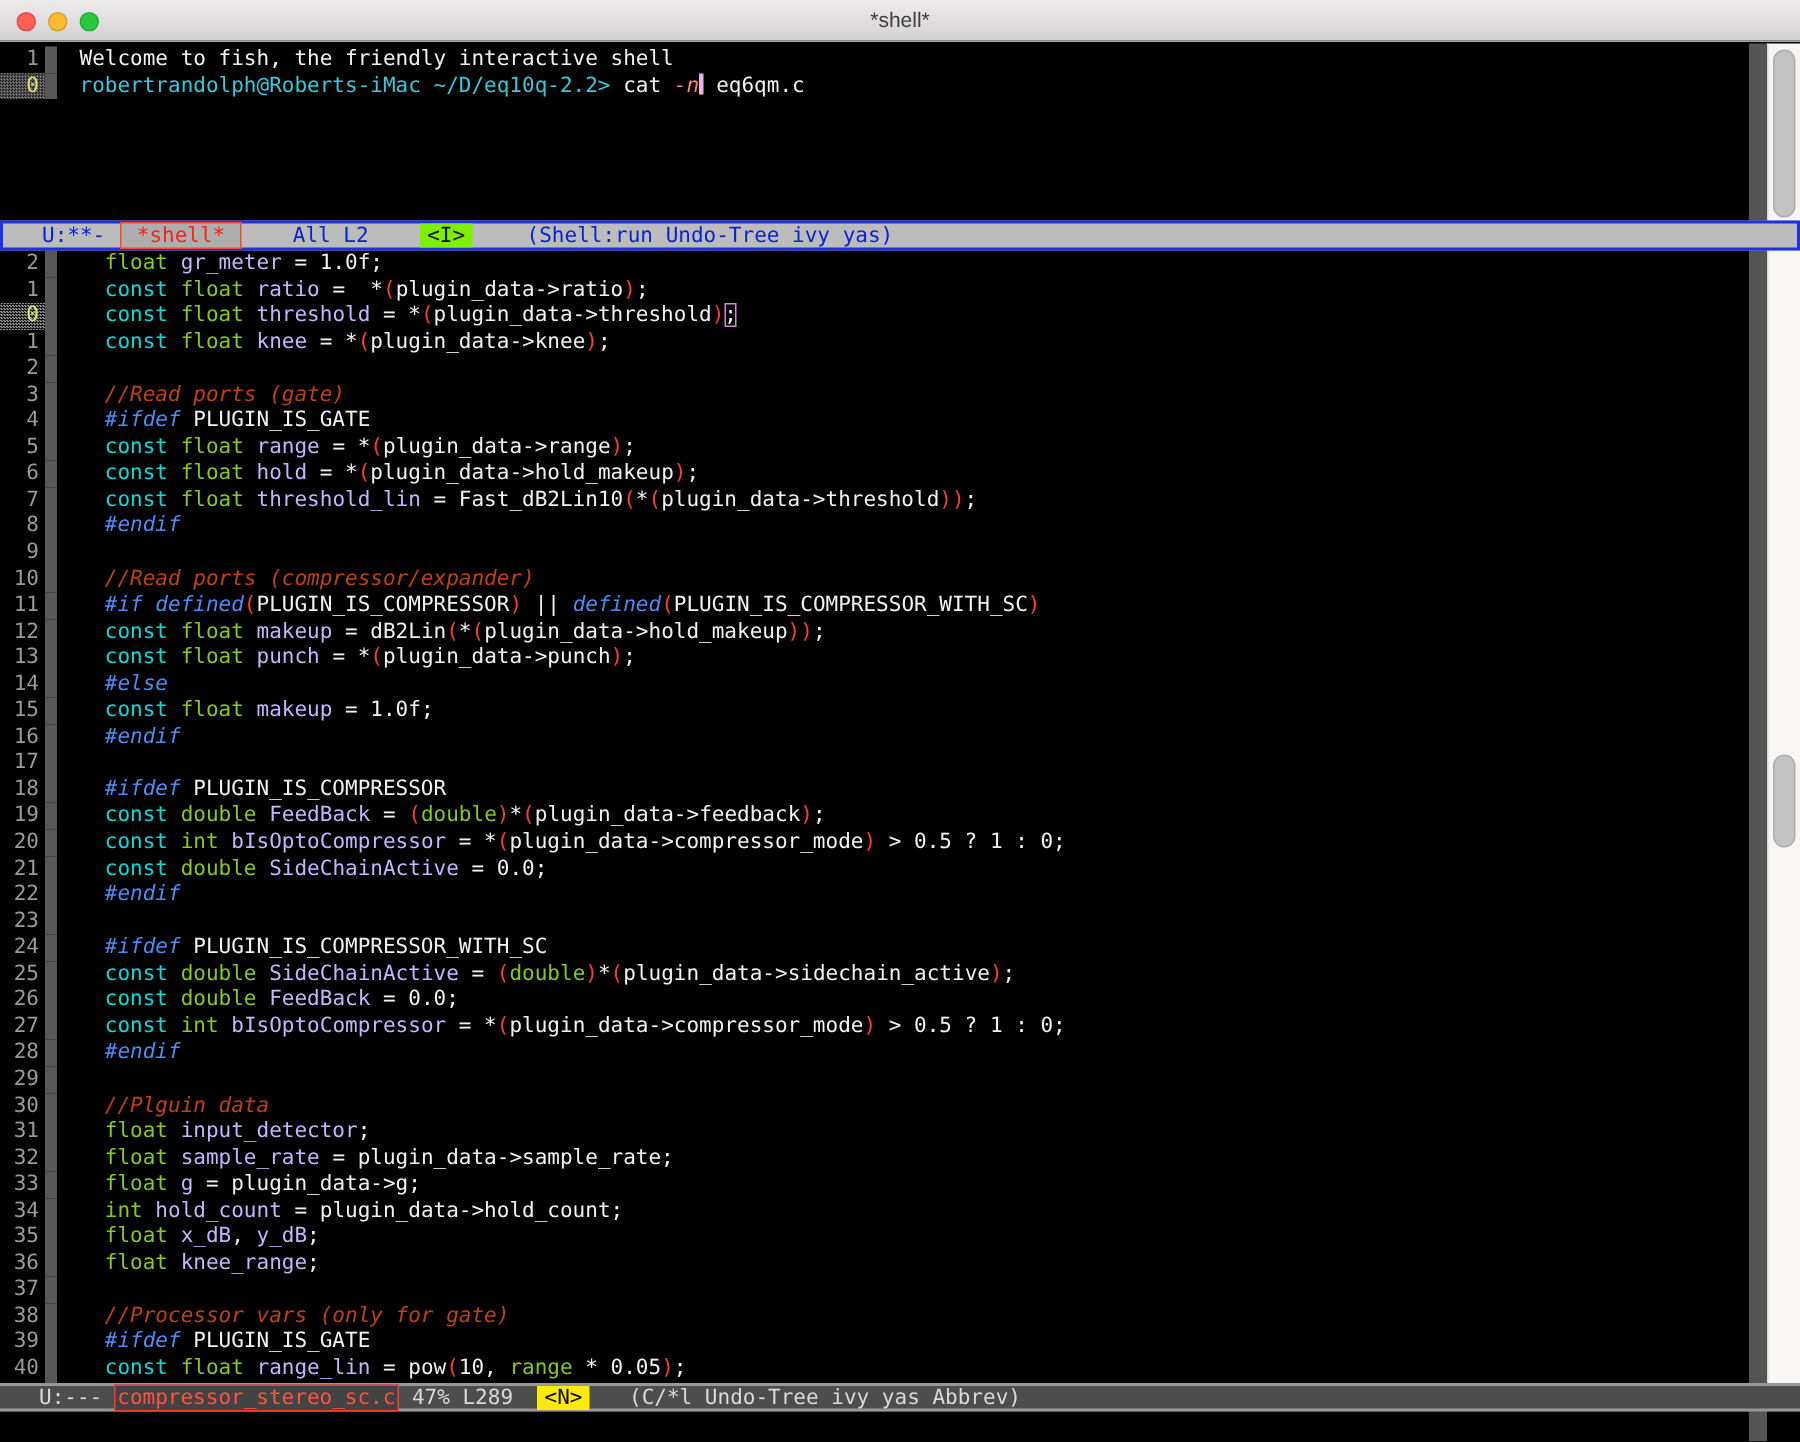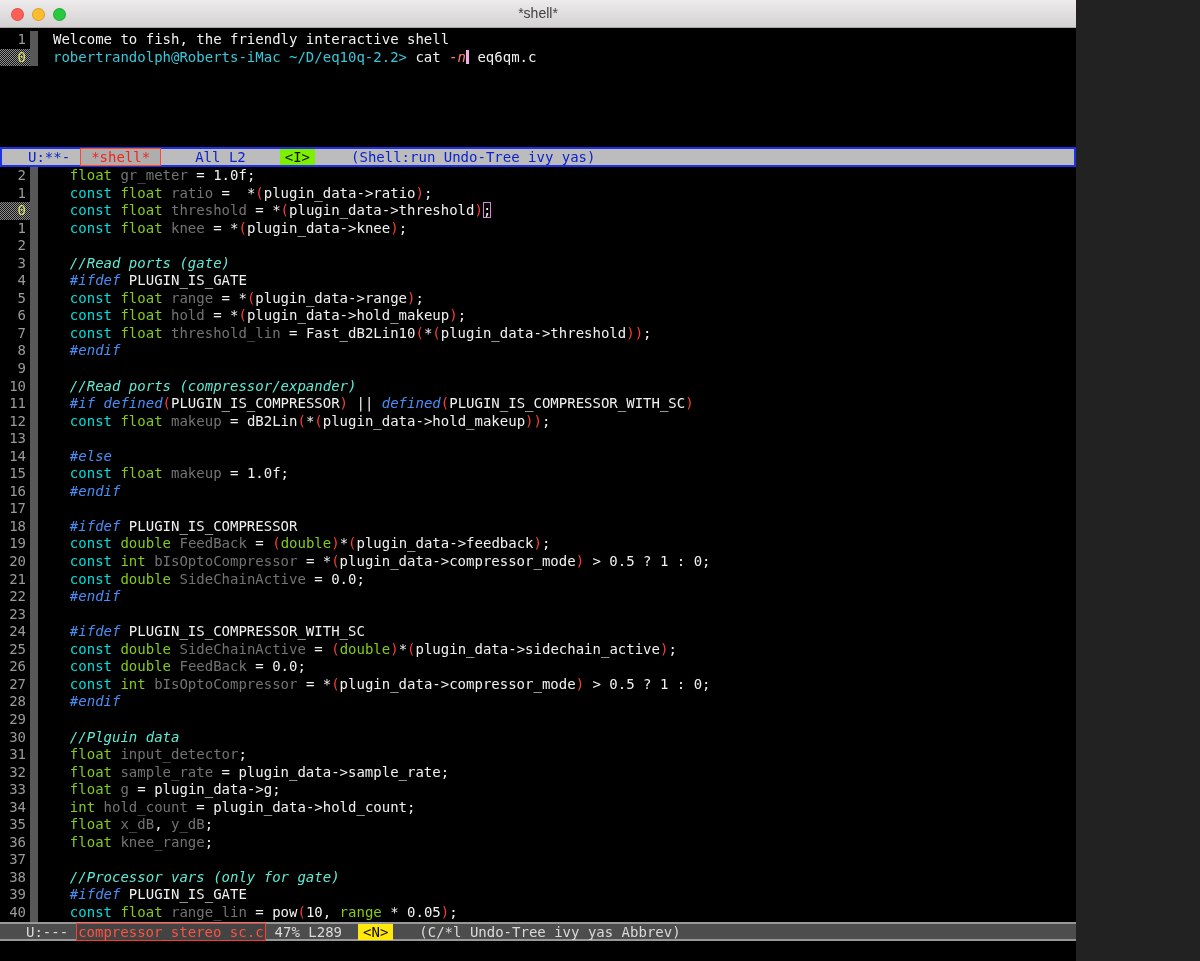--- a/index.html
+++ b/index.html
@@ -1,17 +1,17 @@
 <!DOCTYPE html>
 <html><head>
 <meta charset="utf-8">
 <style>
   * { margin:0; padding:0; box-sizing:border-box; }
   body { background:#222; }
-  .frame { position:relative; width:1076px; height:961px; background:#000; overflow:hidden;
+  .frame { position:relative; width:1200px; height:961px; background:#000; overflow:hidden;
            font-family:"DejaVu Sans Mono","Liberation Mono",monospace; font-size:14px; }
 
   
   .titlebar { position:absolute; top:0; left:0; right:0; height:28px;
               background:linear-gradient(#edebeb,#d3d1d1); border-bottom:1px solid #a8a8a8; z-index:10; }
   .lights { position:absolute; left:11px; top:8px; display:flex; gap:8px; }
   .light { width:13px; height:13px; border-radius:50%; border:0.5px solid rgba(0,0,0,.15); }
   .light.red{background:#ff5f57}.light.yellow{background:#febc2e}.light.green{background:#28c840}
   .title { position:absolute; left:0; right:0; top:5px; text-align:center;
            font-family:"Liberation Sans",sans-serif; font-size:14px; color:#3f3f3f; }
@@ -22,22 +22,22 @@
   .win-code  { top:167px; height:755px; }
   .row { display:flex; height:17.56px; line-height:17.56px; white-space:pre; }
   .ln { flex:0 0 30px; width:30px; text-align:right; padding-right:4px; color:#9a9a9a; }
   .ln.cur { color:#dce465; background:#6e6e6e;
             background-image:repeating-conic-gradient(#8d8d8d 0% 25%, #161616 0% 50%);
             background-size:2px 2px; }
   .fr { flex:0 0 8px; background:#585858; }
   .txt { padding-left:15px; color:#f1f1f1; }
 
   
-  .fg{color:#f1f1f1} .kw{color:#00dede} .type{color:#84cc16} .var{color:#737373}
-  .paren{color:#fb3d30} .cmt{color:#5eead4;font-style:italic} .pp{color:#4a8df6;font-style:italic}
+  .fg{color:#f1f1f1} .kw{color:#00dede} .type{color:#84cc16} .var{color:#c4b5fd}
+  .paren{color:#fb3d30} .cmt{color:#c2410c;font-style:italic} .pp{color:#4a8df6;font-style:italic}
   .prompt{color:#36c9da} .opt{color:#ff8168;font-style:italic}
   .caret{display:inline-block;width:3px;height:14px;background:#edb0e6;vertical-align:-2px;}
   .cursorbox{outline:1.5px solid #d787d7; outline-offset:-1px;}
 
   
   .ml { position:absolute; left:0; right:0; display:flex; align-items:center; z-index:5; white-space:pre; }
   .ml-top { top:147px; height:20px; background:#bcbcbc; border:2px solid #1e31e6; color:#0a23cf; }
   .ml-top .prefix { margin-left:26px; }
   .ml-top .bufbox { margin-left:10px; padding:0 10px; background:#aeaeae;
                     border:1px solid #ff4633; color:#f0261c; }
@@ -101,21 +101,21 @@
       <div class="row"><span class="ln">3</span><span class="fr"></span><span class="txt"><span class="fg">  </span><span class="cmt">//Read ports (gate)</span></span></div>
       <div class="row"><span class="ln">4</span><span class="fr"></span><span class="txt"><span class="fg">  </span><span class="pp">#ifdef</span><span class="fg"> PLUGIN_IS_GATE</span></span></div>
       <div class="row"><span class="ln">5</span><span class="fr"></span><span class="txt"><span class="fg">  </span><span class="kw">const </span><span class="type">float </span><span class="var">range</span><span class="fg"> = *</span><span class="paren">(</span><span class="fg">plugin_data-&gt;range</span><span class="paren">)</span><span class="fg">;</span></span></div>
       <div class="row"><span class="ln">6</span><span class="fr"></span><span class="txt"><span class="fg">  </span><span class="kw">const </span><span class="type">float </span><span class="var">hold</span><span class="fg"> = *</span><span class="paren">(</span><span class="fg">plugin_data-&gt;hold_makeup</span><span class="paren">)</span><span class="fg">;</span></span></div>
       <div class="row"><span class="ln">7</span><span class="fr"></span><span class="txt"><span class="fg">  </span><span class="kw">const </span><span class="type">float </span><span class="var">threshold_lin</span><span class="fg"> = Fast_dB2Lin10</span><span class="paren">(</span><span class="fg">*</span><span class="paren">(</span><span class="fg">plugin_data-&gt;threshold</span><span class="paren">))</span><span class="fg">;</span></span></div>
       <div class="row"><span class="ln">8</span><span class="fr"></span><span class="txt"><span class="fg">  </span><span class="pp">#endif</span></span></div>
       <div class="row"><span class="ln">9</span><span class="fr"></span><span class="txt"></span></div>
       <div class="row"><span class="ln">10</span><span class="fr"></span><span class="txt"><span class="fg">  </span><span class="cmt">//Read ports (compressor/expander)</span></span></div>
       <div class="row"><span class="ln">11</span><span class="fr"></span><span class="txt"><span class="fg">  </span><span class="pp">#if defined</span><span class="paren">(</span><span class="fg">PLUGIN_IS_COMPRESSOR</span><span class="paren">)</span><span class="fg"> || </span><span class="pp">defined</span><span class="paren">(</span><span class="fg">PLUGIN_IS_COMPRESSOR_WITH_SC</span><span class="paren">)</span></span></div>
       <div class="row"><span class="ln">12</span><span class="fr"></span><span class="txt"><span class="fg">  </span><span class="kw">const </span><span class="type">float </span><span class="var">makeup</span><span class="fg"> = dB2Lin</span><span class="paren">(</span><span class="fg">*</span><span class="paren">(</span><span class="fg">plugin_data-&gt;hold_makeup</span><span class="paren">))</span><span class="fg">;</span></span></div>
-      <div class="row"><span class="ln">13</span><span class="fr"></span></div>
+      <div class="row"><span class="ln">13</span><span class="fr"></span><span class="txt"><span class="fg">  </span><span class="kw">const </span><span class="type">float </span><span class="var">punch</span><span class="fg"> = *</span><span class="paren">(</span><span class="fg">plugin_data-&gt;punch</span><span class="paren">)</span><span class="fg">;</span></span></div>
       <div class="row"><span class="ln">14</span><span class="fr"></span><span class="txt"><span class="fg">  </span><span class="pp">#else</span></span></div>
       <div class="row"><span class="ln">15</span><span class="fr"></span><span class="txt"><span class="fg">  </span><span class="kw">const </span><span class="type">float </span><span class="var">makeup</span><span class="fg"> = 1.0f;</span></span></div>
       <div class="row"><span class="ln">16</span><span class="fr"></span><span class="txt"><span class="fg">  </span><span class="pp">#endif</span></span></div>
       <div class="row"><span class="ln">17</span><span class="fr"></span><span class="txt"></span></div>
       <div class="row"><span class="ln">18</span><span class="fr"></span><span class="txt"><span class="fg">  </span><span class="pp">#ifdef</span><span class="fg"> PLUGIN_IS_COMPRESSOR</span></span></div>
       <div class="row"><span class="ln">19</span><span class="fr"></span><span class="txt"><span class="fg">  </span><span class="kw">const </span><span class="type">double </span><span class="var">FeedBack</span><span class="fg"> = </span><span class="paren">(</span><span class="type">double</span><span class="paren">)</span><span class="fg">*</span><span class="paren">(</span><span class="fg">plugin_data-&gt;feedback</span><span class="paren">)</span><span class="fg">;</span></span></div>
       <div class="row"><span class="ln">20</span><span class="fr"></span><span class="txt"><span class="fg">  </span><span class="kw">const </span><span class="type">int </span><span class="var">bIsOptoCompressor</span><span class="fg"> = *</span><span class="paren">(</span><span class="fg">plugin_data-&gt;compressor_mode</span><span class="paren">)</span><span class="fg"> &gt; 0.5 ? 1 : 0;</span></span></div>
       <div class="row"><span class="ln">21</span><span class="fr"></span><span class="txt"><span class="fg">  </span><span class="kw">const </span><span class="type">double </span><span class="var">SideChainActive</span><span class="fg"> = 0.0;</span></span></div>
       <div class="row"><span class="ln">22</span><span class="fr"></span><span class="txt"><span class="fg">  </span><span class="pp">#endif</span></span></div>
       <div class="row"><span class="ln">23</span><span class="fr"></span><span class="txt"></span></div>

